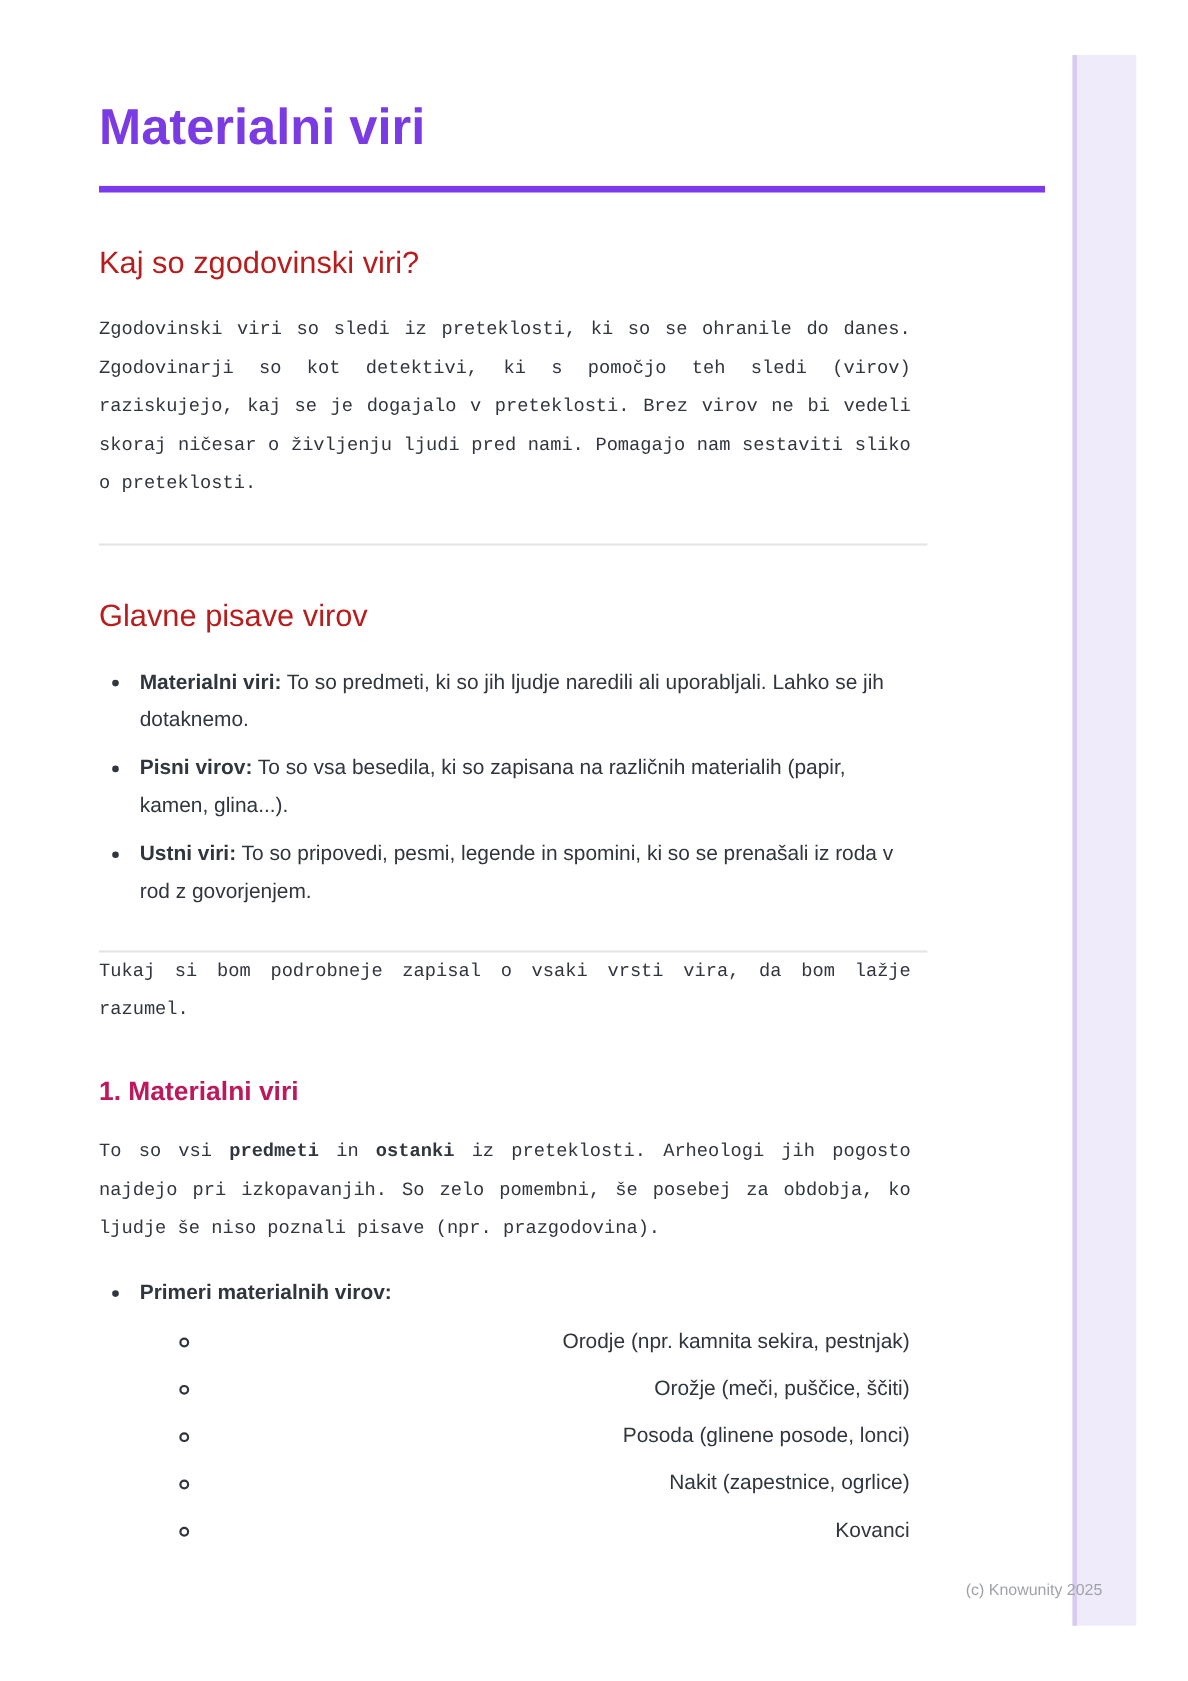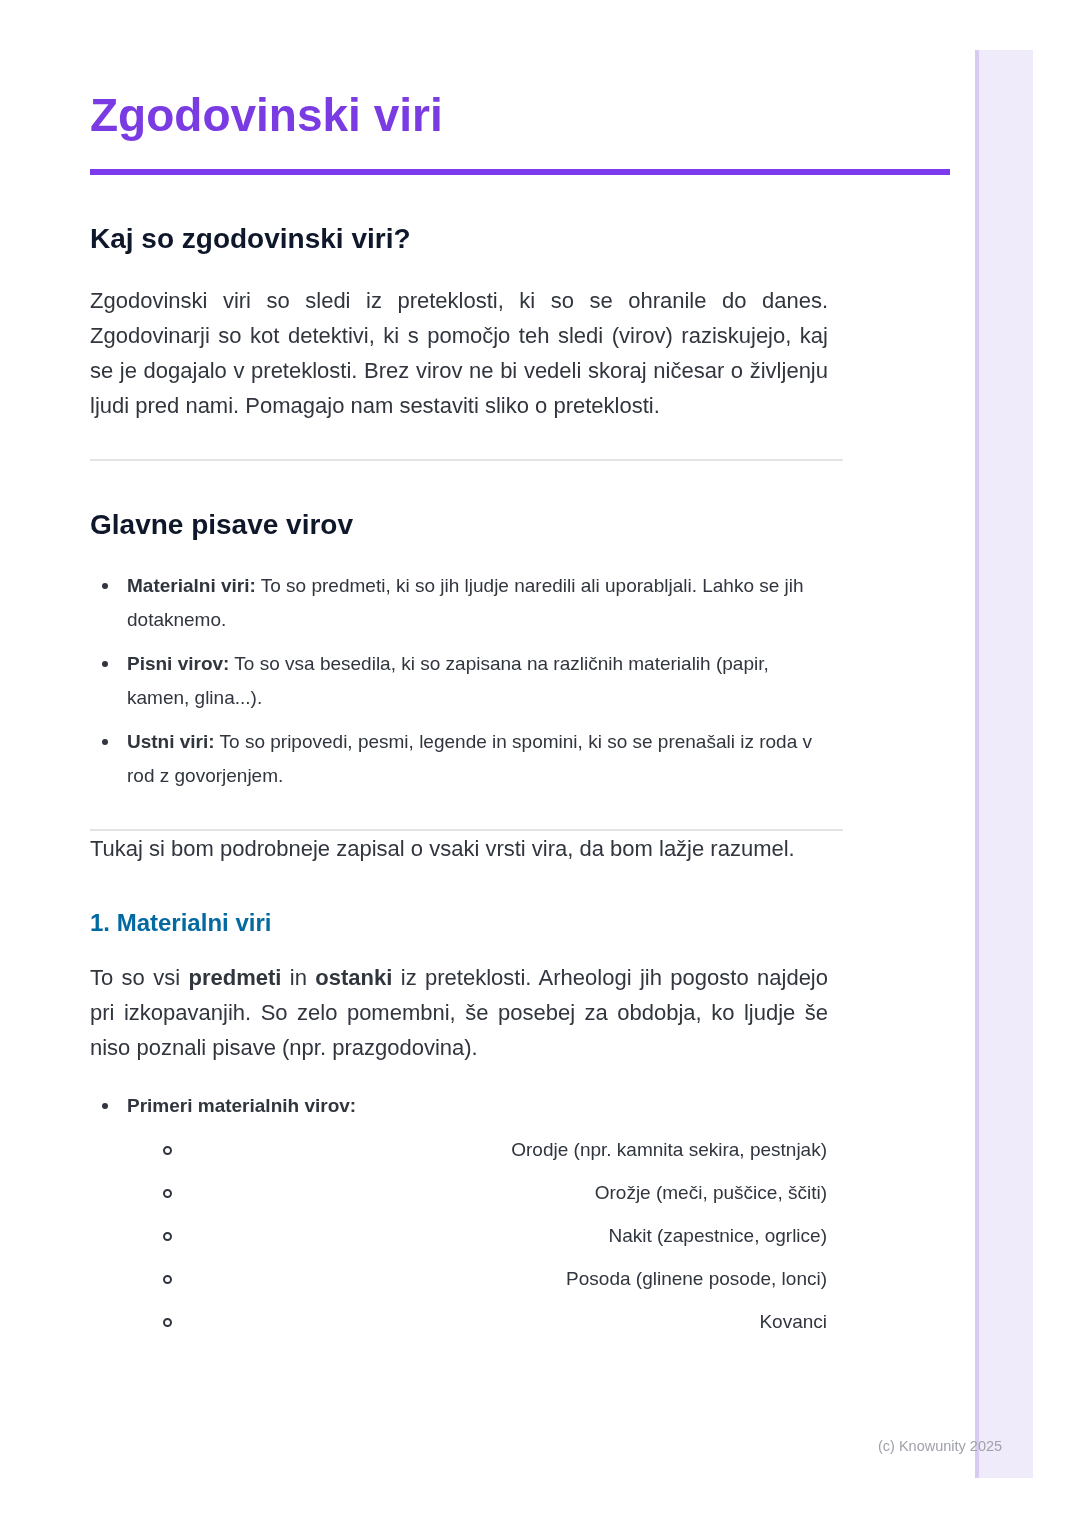--- a/index.html
+++ b/index.html
@@ -52,37 +52,38 @@
     width: 860px;
     height: 6px;
     background: #7C3AED;
     margin-top: 26px;
     border: none;
   }
   h2.section-heading {
     margin: 46px 0 27px 0;
     font-size: 28px;
     line-height: 1.25;
-    font-weight: 700;
-    color: #0f172a;
+    font-weight: 400;
+    color: #b91c1c;
   }
   h3.sub-heading {
     margin: 42px 0 22px 0;
     font-size: 24px;
     line-height: 1.25;
     font-weight: 700;
-    color: #0369a1;
+    color: #be185d;
   }
   p.body-text {
     width: 738px;
     margin: 0;
-    font-size: 22px;
+    font-size: 17px;
     line-height: 35px;
     text-align: justify;
     color: #30353E;
+    font-family: Liberation Mono, monospace;
   }
   .divider {
     width: 753px;
     height: 2px;
     background: #E4E4E7;
     border: none;
     margin: 36px 0 0 0;
   }
   ul.bullet-list {
     list-style: none;
@@ -146,21 +147,21 @@
 </style>
 </head>
 <body>
 
 <div class="page">
 
   <div class="side-strip"></div>
 
   <div class="content">
 
-    <h1 class="doc-title">Zgodovinski viri</h1>
+    <h1 class="doc-title">Materialni viri</h1>
     <div class="title-rule"></div>
 
     <h2 class="section-heading">Kaj so zgodovinski viri?</h2>
     <p class="body-text">Zgodovinski viri so sledi iz preteklosti, ki so se ohranile do danes. Zgodovinarji so kot detektivi, ki s pomočjo teh sledi (virov) raziskujejo, kaj se je dogajalo v preteklosti. Brez virov ne bi vedeli skoraj ničesar o življenju ljudi pred nami. Pomagajo nam sestaviti sliko o preteklosti.</p>
 
     <hr class="divider">
 
     <h2 class="section-heading">Glavne pisave virov</h2>
 
     <ul class="bullet-list">
@@ -209,27 +210,27 @@
             <li>
               <span class="marker-col-sub">
                   <span class="circle"></span>
                 </span>
               <span class="li-text">Orožje (meči, puščice, ščiti)</span>
             </li>
             <li>
               <span class="marker-col-sub">
                   <span class="circle"></span>
                 </span>
+              <span class="li-text">Posoda (glinene posode, lonci)</span>
+            </li>
+            <li>
+              <span class="marker-col-sub">
+                  <span class="circle"></span>
+                </span>
               <span class="li-text">Nakit (zapestnice, ogrlice)</span>
-            </li>
-            <li>
-              <span class="marker-col-sub">
-                  <span class="circle"></span>
-                </span>
-              <span class="li-text">Posoda (glinene posode, lonci)</span>
             </li>
             <li>
               <span class="marker-col-sub">
                   <span class="circle"></span>
                 </span>
               <span class="li-text">Kovanci</span>
             </li>
           </ul>
         </span>
       </li>

